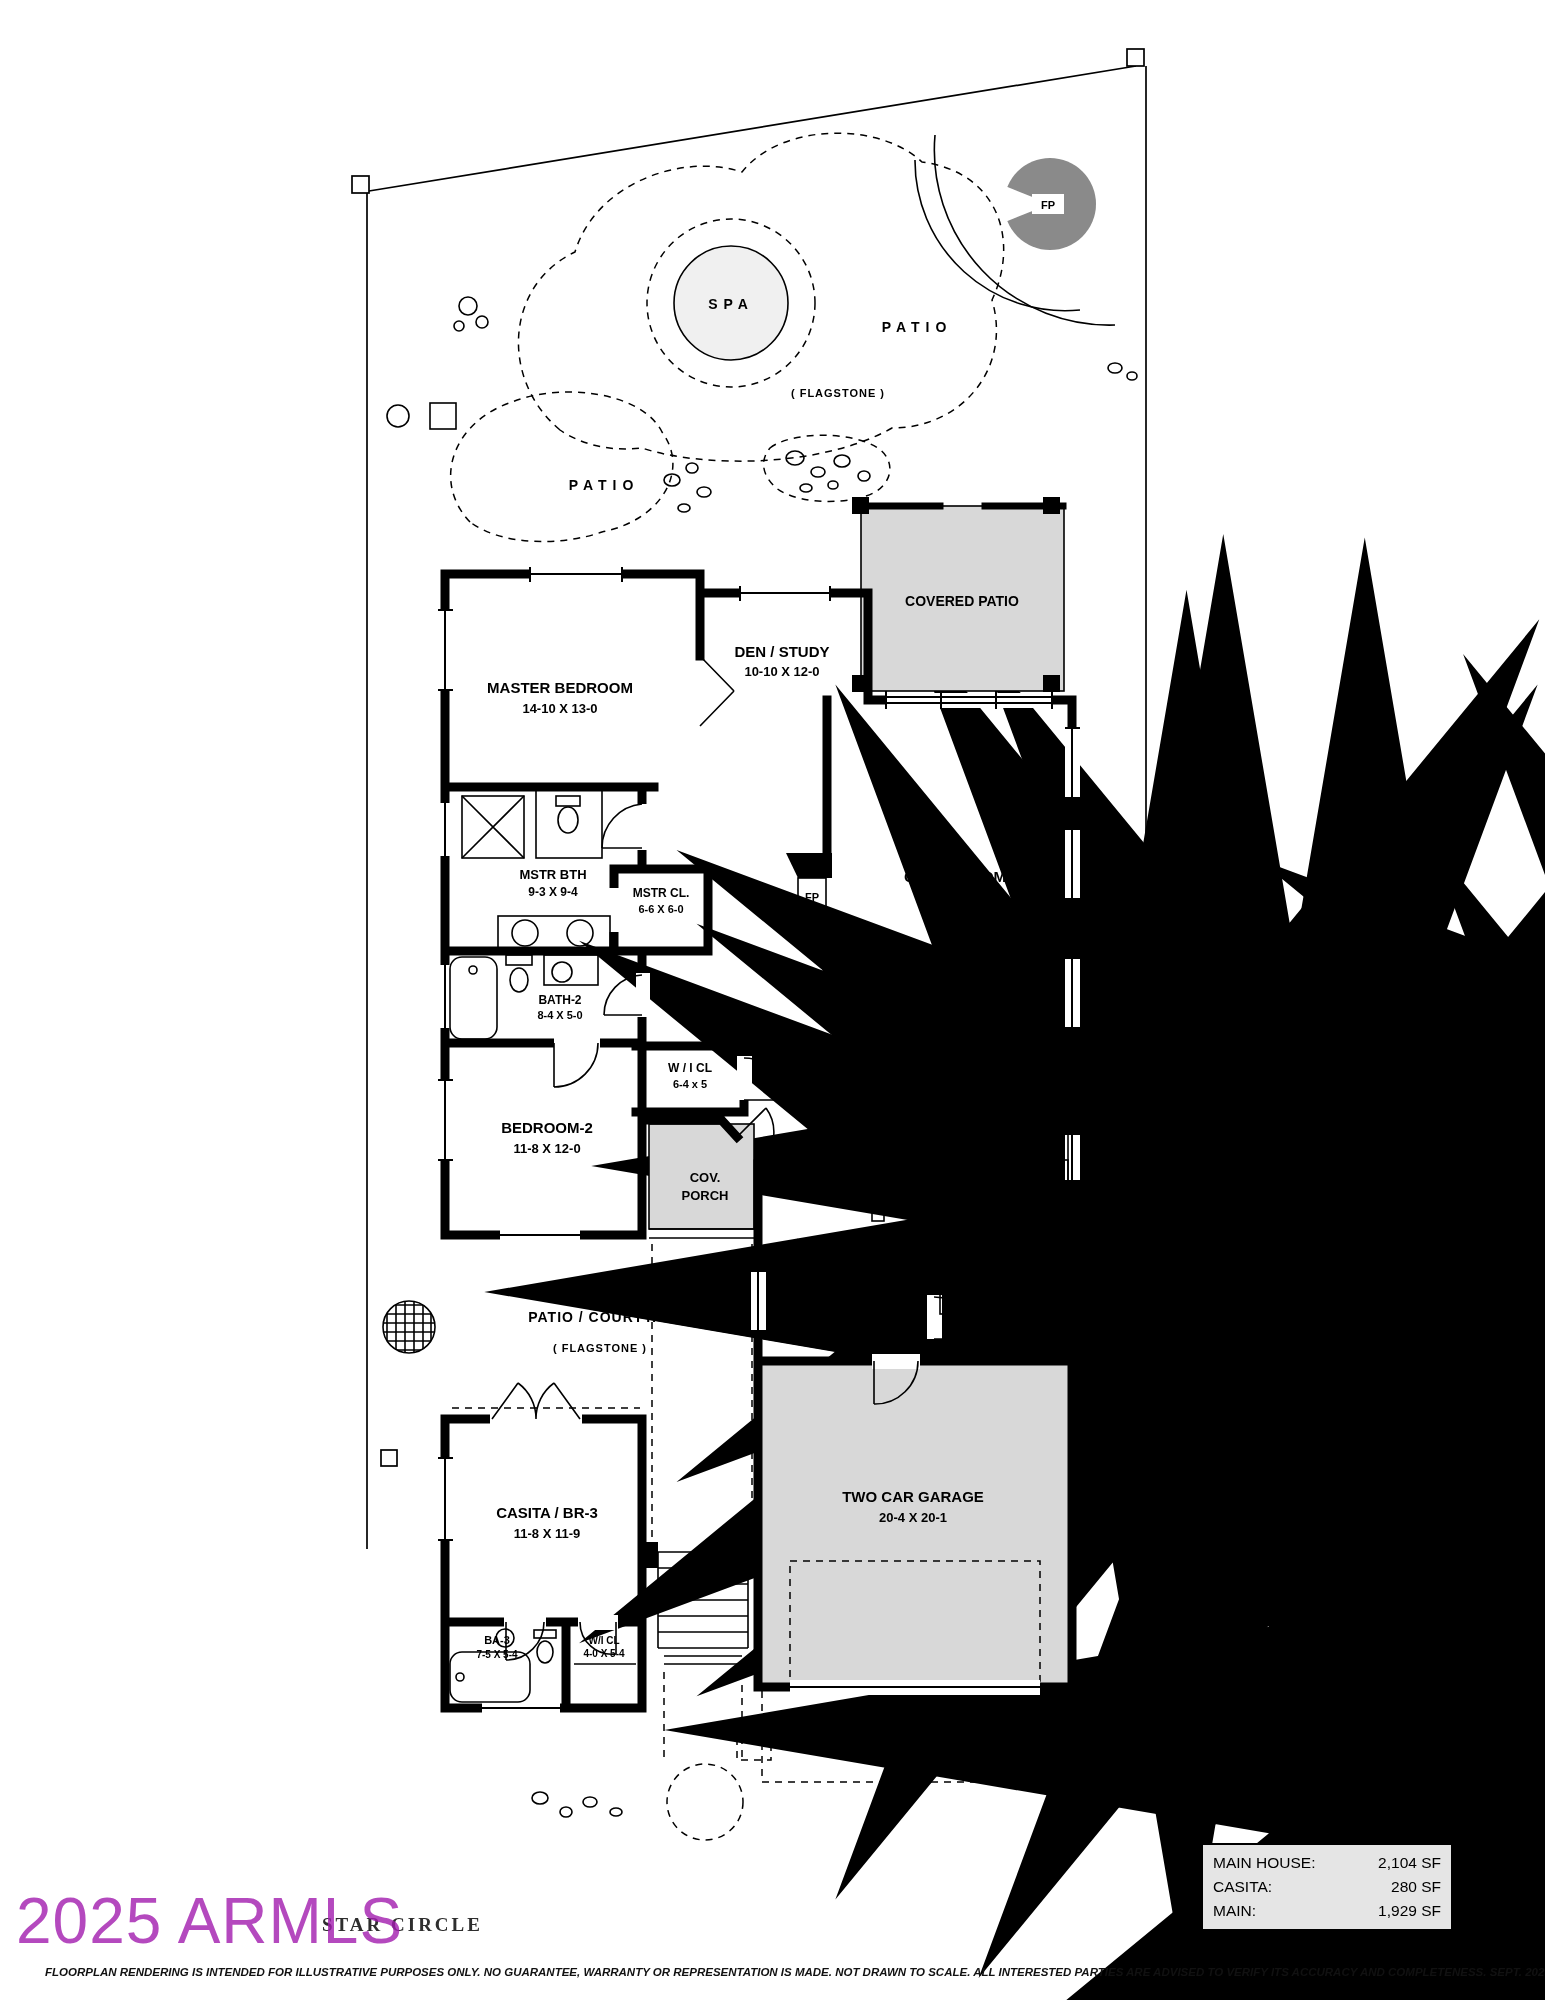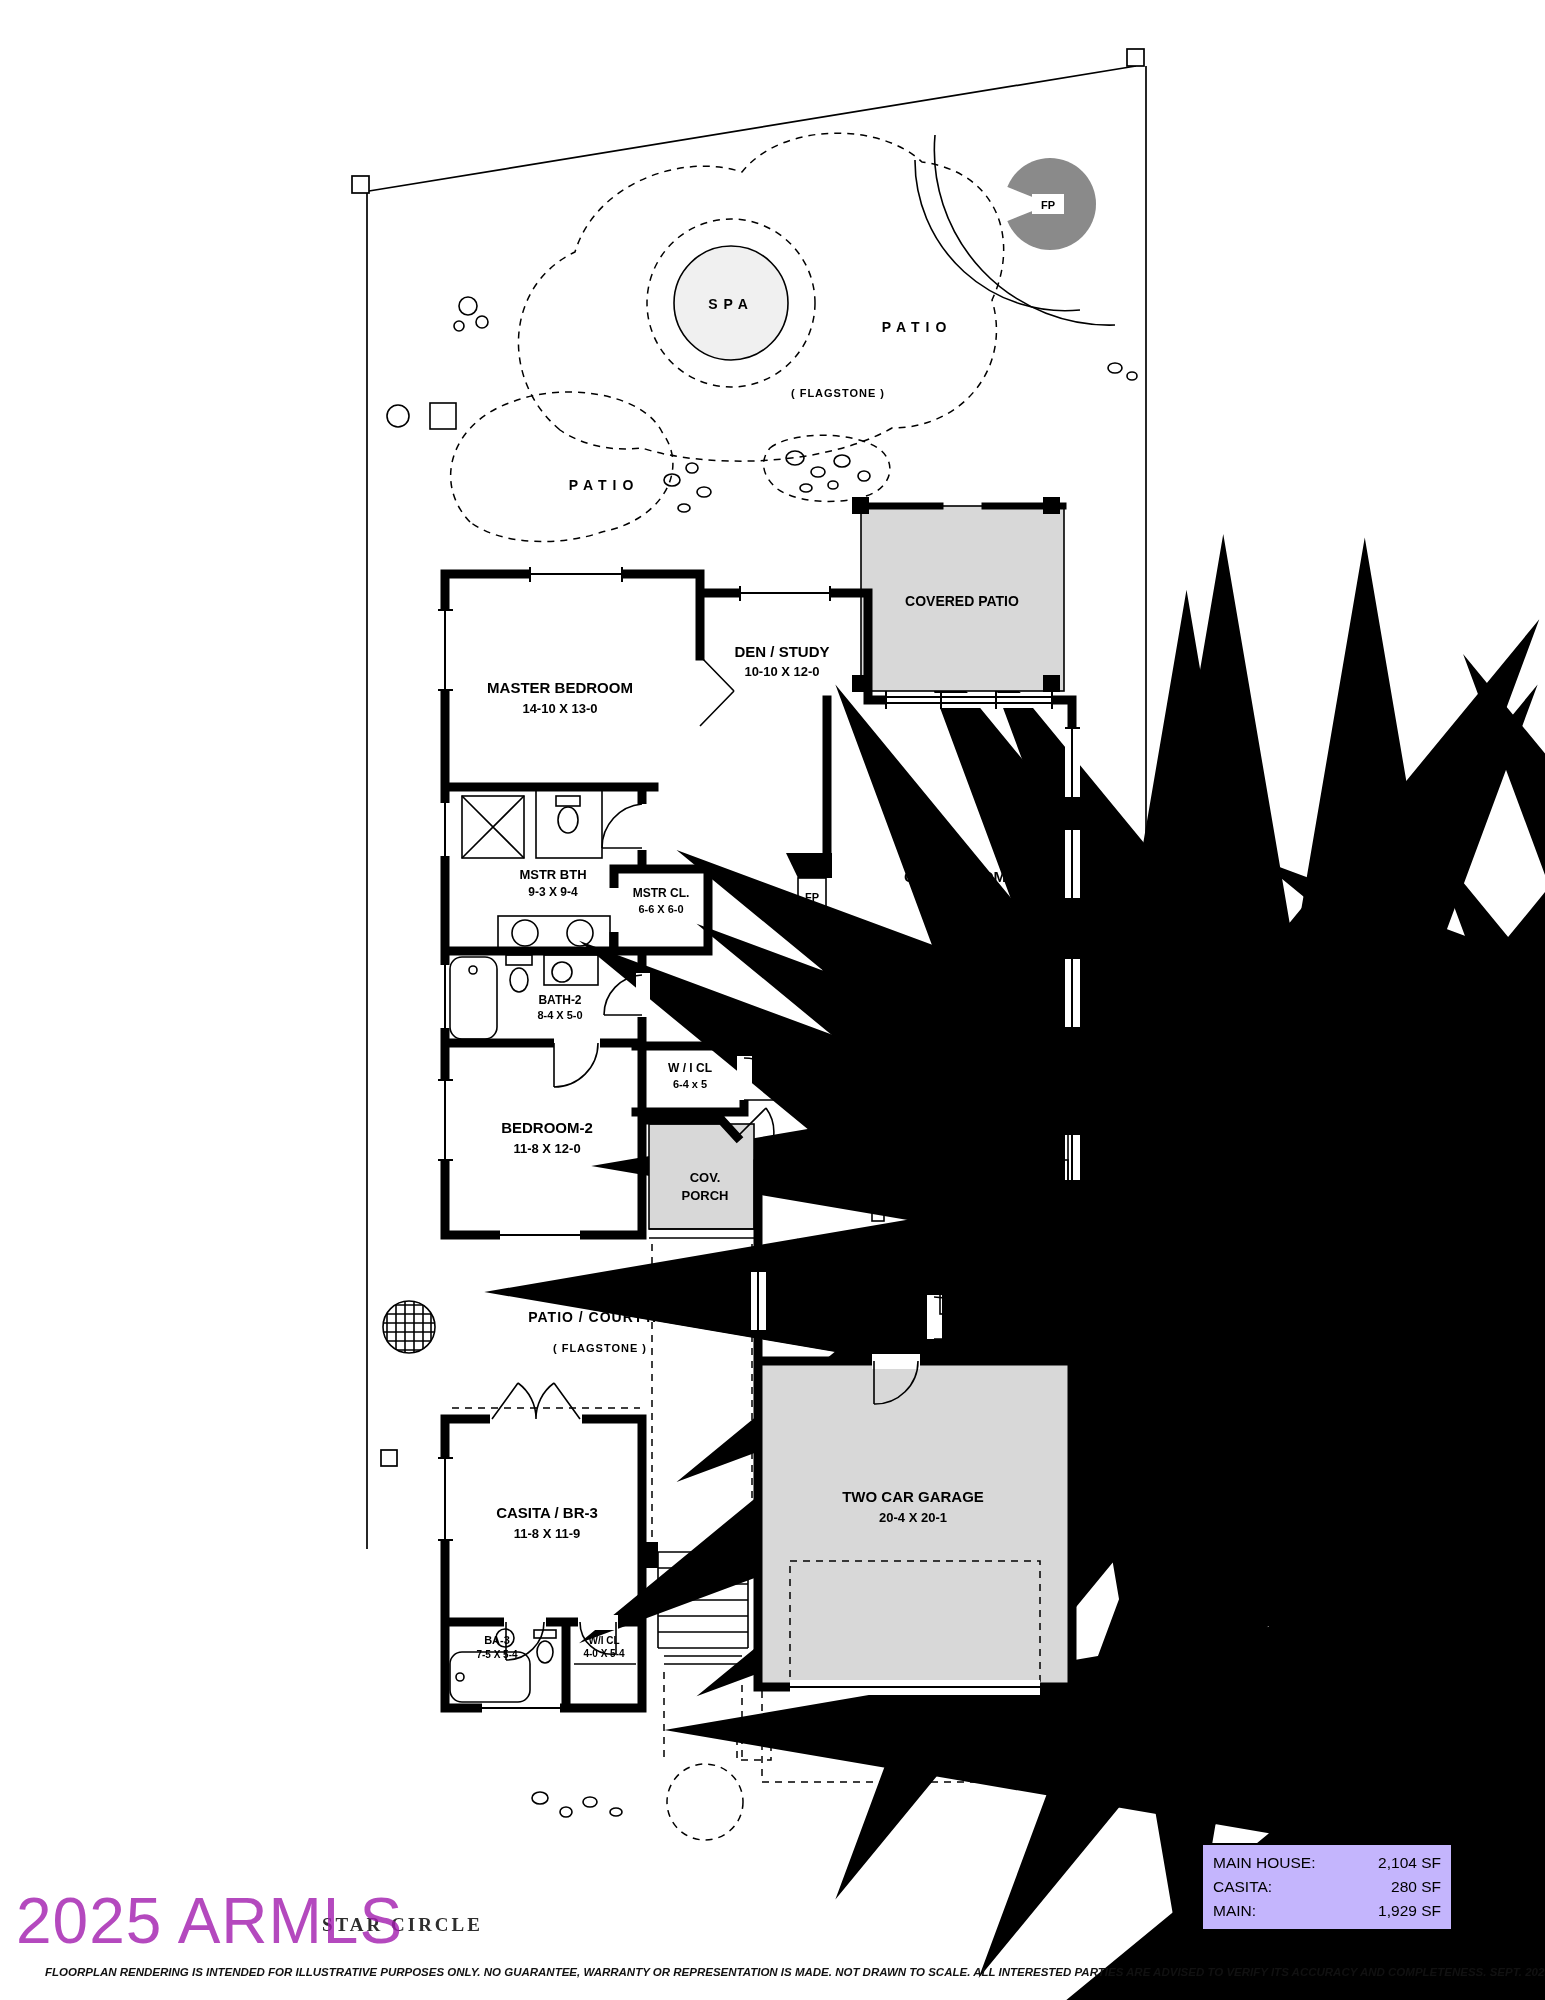--- a/index.html
+++ b/index.html
@@ -20,21 +20,21 @@
   .graylt{fill:#f0f0f0;}
   .blk{fill:#000;stroke:none;}
   .whitegap{fill:#fff;stroke:none;}
   .marker{fill:#fff;stroke:#000;stroke-width:1.7;}
   .footer-address{position:absolute;left:322px;top:1914px;
       font-family:"Liberation Serif",serif;font-weight:bold;font-size:19px;
       letter-spacing:3px;color:#2e2e2e;white-space:nowrap;}
   .footer-watermark{position:absolute;left:16px;top:1884px;font-size:64px;
       color:#a21caf;opacity:.8;letter-spacing:1px;white-space:nowrap;font-weight:normal;}
   .sf-table{position:absolute;left:1201px;top:1843px;width:252px;
-      border:2px solid #000;background:#c4b5fd;padding:6px 10px;box-sizing:border-box;}
+      border:2px solid #000;background:#e5e5e5;padding:6px 10px;box-sizing:border-box;}
   .sf-row{display:flex;justify-content:space-between;font-size:15.5px;line-height:1.55;color:#000;}
   .disclaimer{position:absolute;left:45px;top:1966px;width:1470px;
       font-size:11.5px;font-style:italic;font-weight:bold;color:#111;white-space:nowrap;}
 </style>
 </head>
 <body>
 
 <svg width="1545" height="2000" viewBox="0 0 1545 2000" xmlns="http://www.w3.org/2000/svg">
   <defs>
     <symbol id="bush" viewBox="-22 -22 44 44" overflow="visible">

